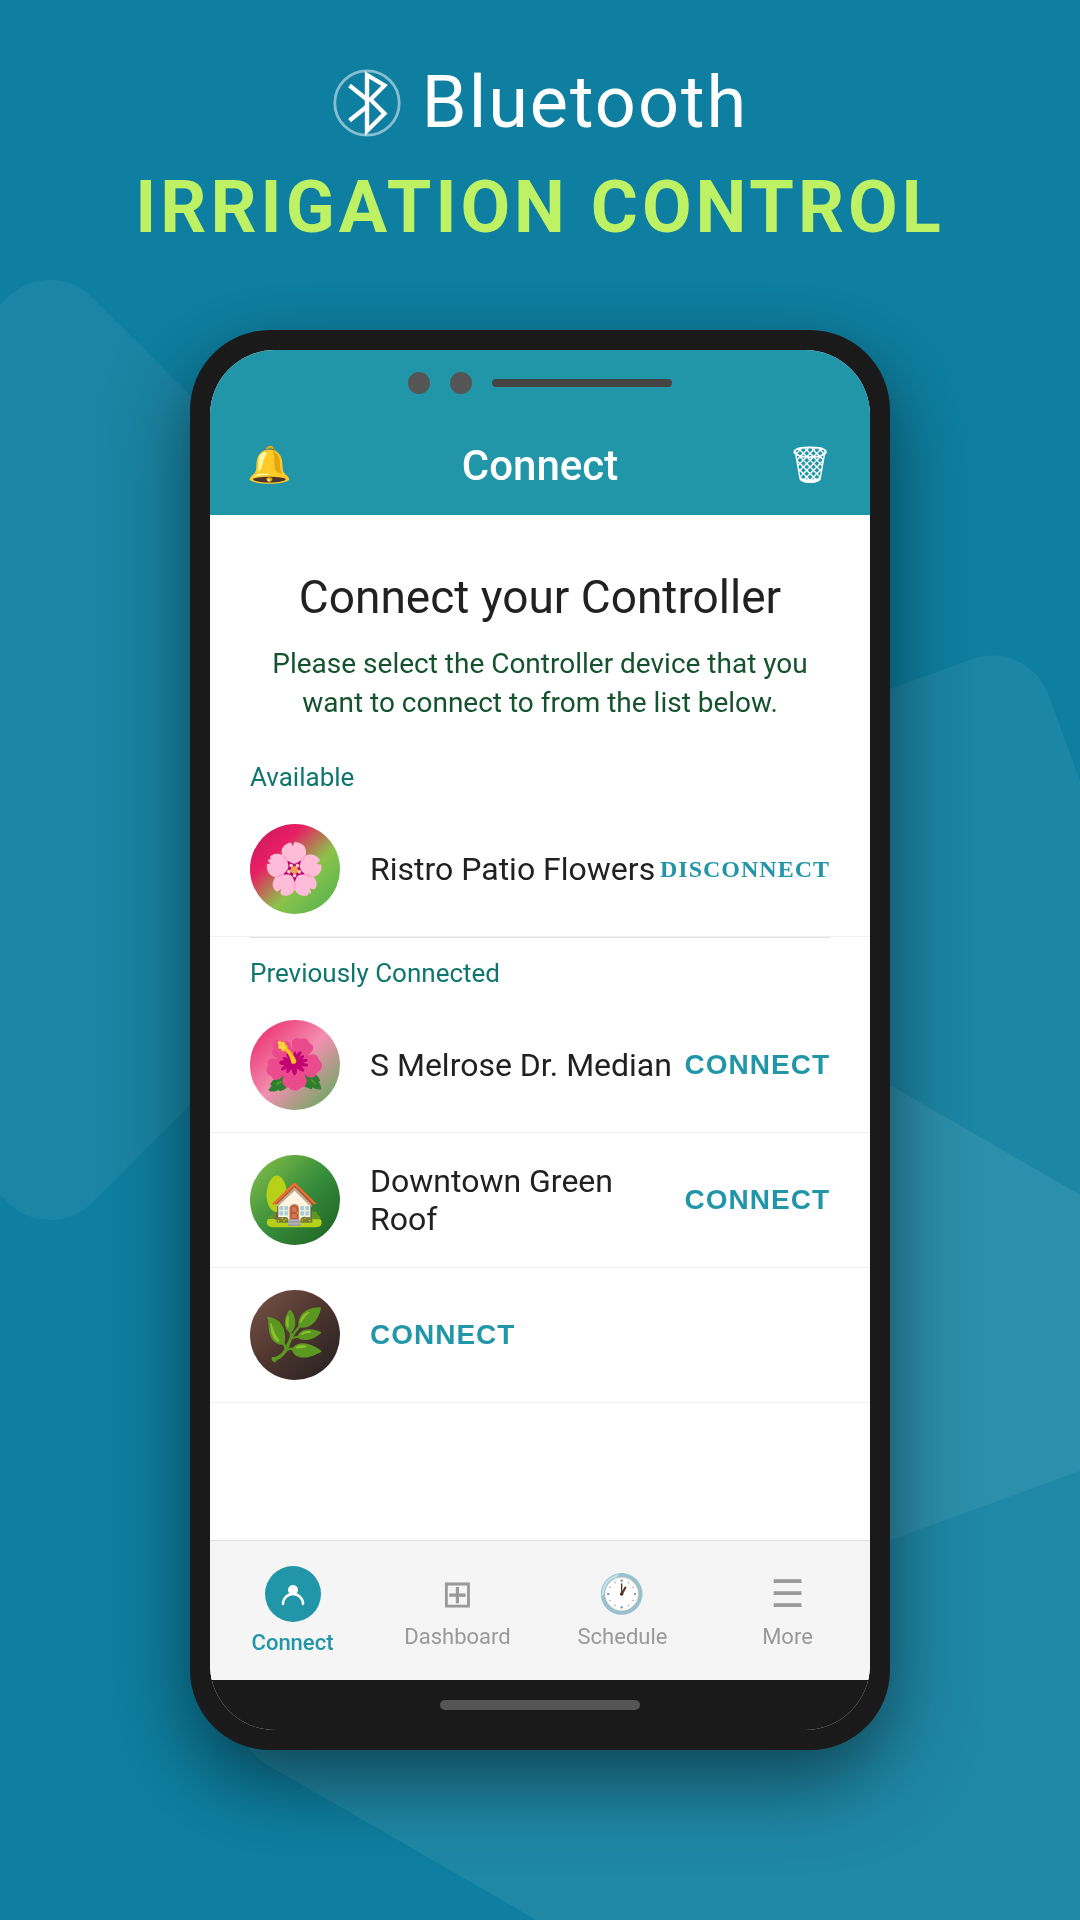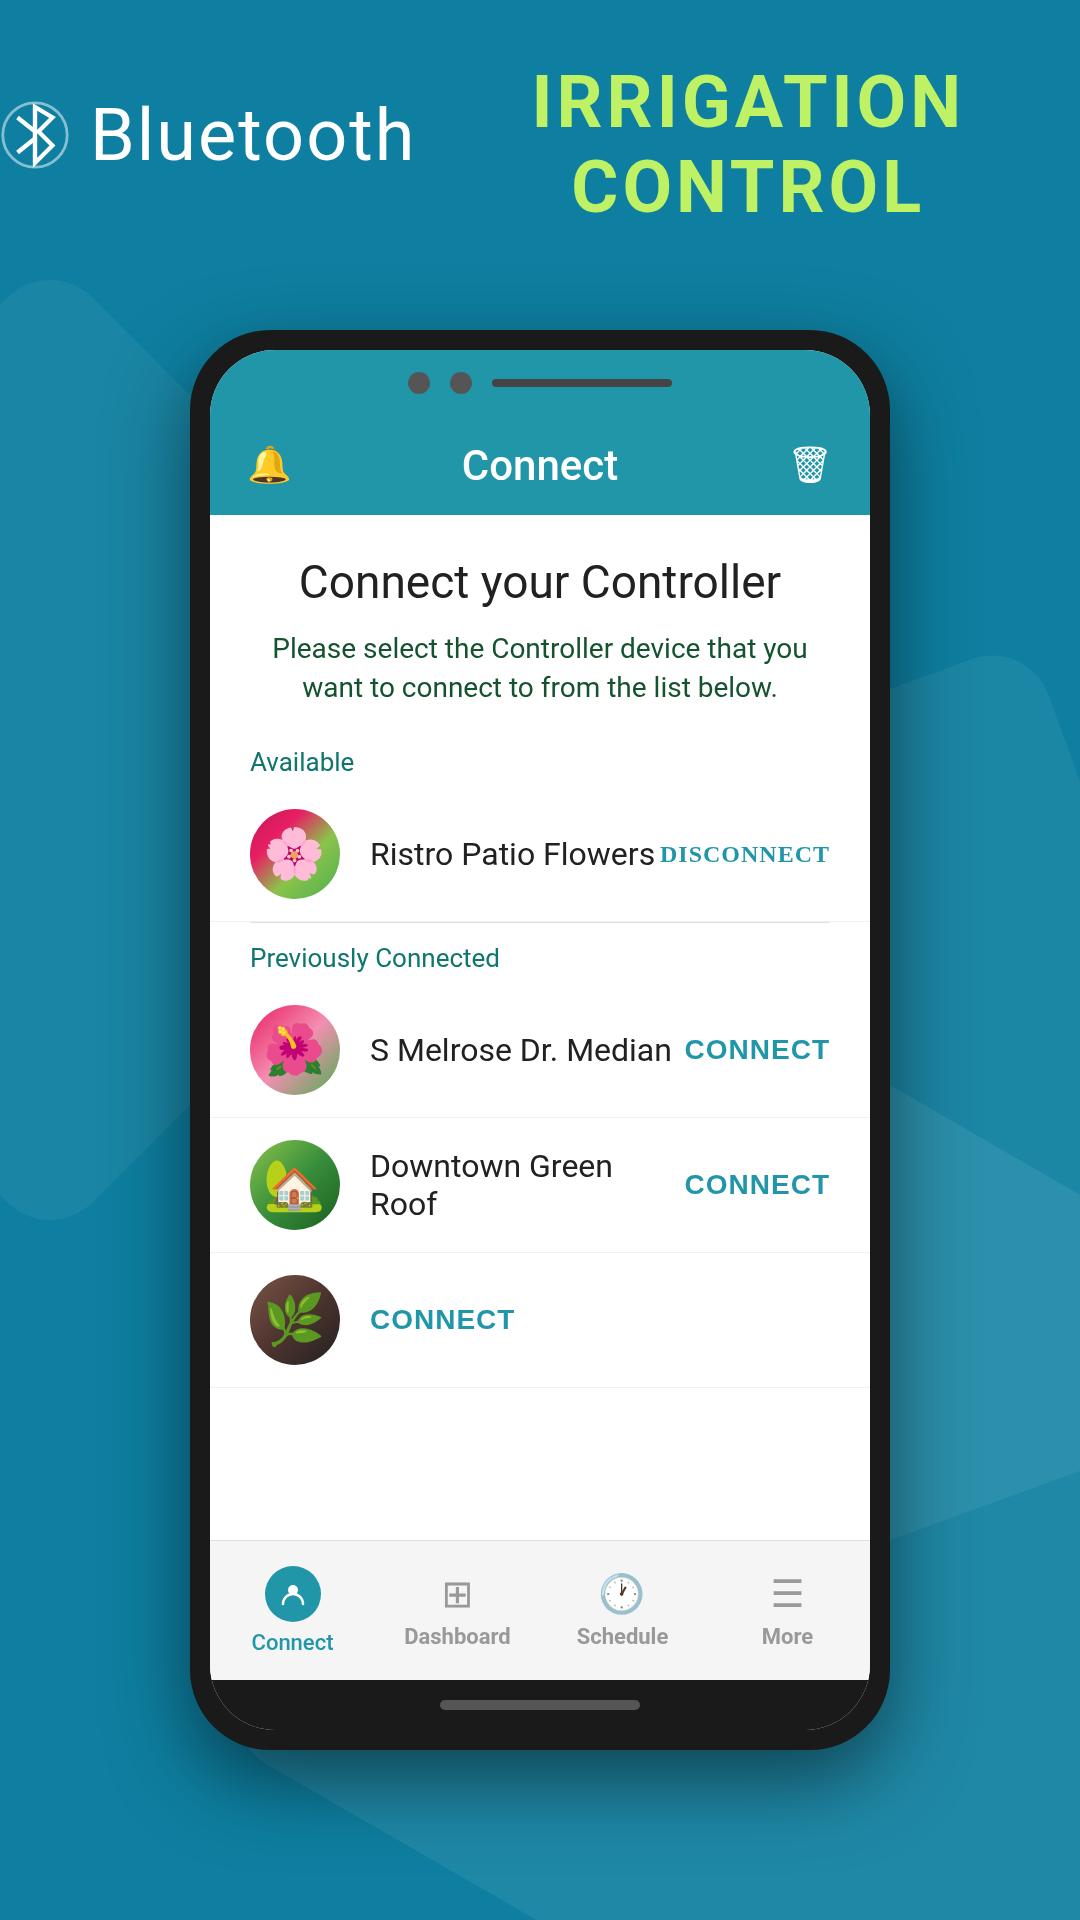--- a/index.html
+++ b/index.html
@@ -42,21 +42,21 @@
       background: rgba(255,255,255,0.06);
       transform: rotate(-20deg);
       border-radius: 60px;
     }
 
     
     .header {
       position: absolute;
       top: 0; left: 0; right: 0;
       display: flex;
-      flex-direction: row;
+      flex-direction: column;
       align-items: center;
       padding-top: 60px;
     }
 
     .bluetooth-logo {
       display: flex;
       align-items: center;
       gap: 20px;
       margin-bottom: 20px;
     }
@@ -165,21 +165,21 @@
     
     .app-content {
       flex: 1;
       background: white;
       overflow-y: auto;
       display: flex;
       flex-direction: column;
     }
 
     .content-header {
-      padding: 40px 40px 20px;
+      padding: 55px 40px 20px;
       text-align: center;
     }
     .content-title {
       font-size: 46px;
       font-weight: 400;
       color: #212121;
       margin-bottom: 20px;
     }
     .content-subtitle {
       font-size: 28px;
@@ -317,21 +317,21 @@
       width: 56px;
       height: 56px;
       display: flex;
       align-items: center;
       justify-content: center;
       font-size: 28px;
     }
     .nav-label {
       font-size: 22px;
       color: #999;
-      font-weight: 700;
+      font-weight: 400;
     }
     .nav-label.active {
       color: #2196a8;
       font-weight: 500;
     }
 
     
     .home-indicator {
       background: #1a1a1a;
       height: 50px;

